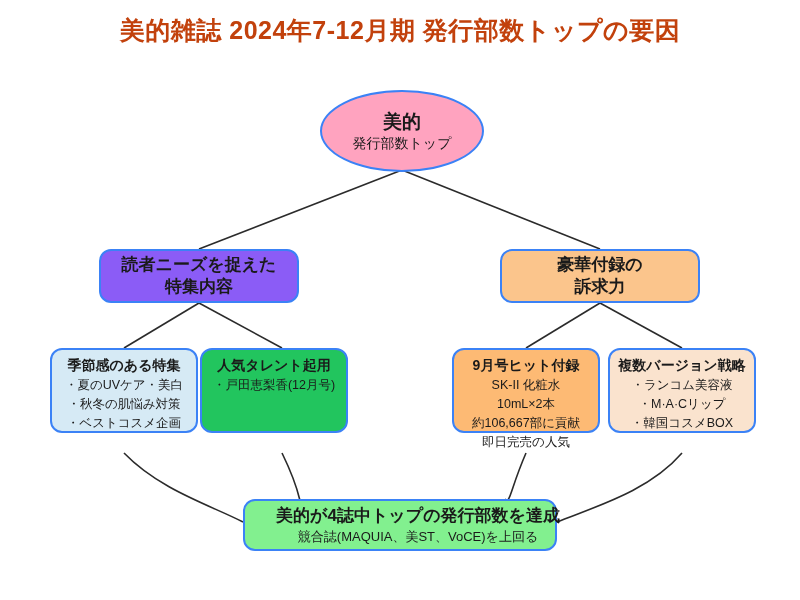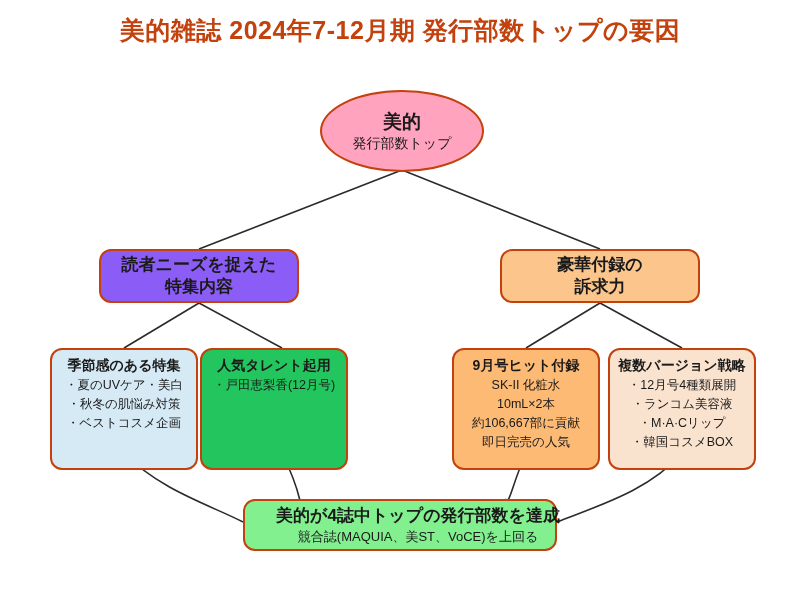--- a/index.html
+++ b/index.html
@@ -31,21 +31,21 @@
   }
   .node {
     position: absolute;
     z-index: 2;
     box-sizing: border-box;
     display: flex;
     flex-direction: column;
     align-items: center;
     justify-content: center;
     text-align: left;
-    border: 2px solid #c2410c;
+    border: 2px solid #3b82f6;
   }
   .title {
     position: absolute;
     left: 0;
     top: 14px;
     width: 800px;
     text-align: center;
     font-size: 25px;
     font-weight: bold;
     letter-spacing: 0.5px;
@@ -87,21 +87,21 @@
   }
   #node-branch-right {
     left: 500px;
     top: 249px;
     background: #fbc58c;
   }
   .branch .ln { display: block; }
   
   .detail {
     width: 148px;
-    height: 122px;
+    height: 85px;
     border-radius: 12px;
     padding: 5px 2px 0 2px;
     justify-content: flex-start;
   }
   .detail .dhead {
     font-size: 14px;
     font-weight: bold;
     line-height: 20px;
     margin-bottom: 1px;
   }
@@ -192,21 +192,20 @@
   <div class="node detail" id="node-detail-3">
     <span class="dhead">9月号ヒット付録</span>
     <span class="ditem">SK-II 化粧水</span>
     <span class="ditem">10mL×2本</span>
     <span class="ditem">約106,667部に貢献</span>
     <span class="ditem">即日完売の人気</span>
   </div>
 
   <div class="node detail" id="node-detail-4">
     <span class="dhead">複数バージョン戦略</span>
-    <span class="ditem">・12月号4種類展開</span>
     <span class="ditem">・ランコム美容液</span>
     <span class="ditem">・M·A·Cリップ</span>
     <span class="ditem">・韓国コスメBOX</span>
   </div>
 
   <div class="node" id="node-result">
     <span class="rhead">美的が4誌中トップの発行部数を達成</span>
     <span class="rsub">競合誌(MAQUIA、美ST、VoCE)を上回る</span>
   </div>
 

